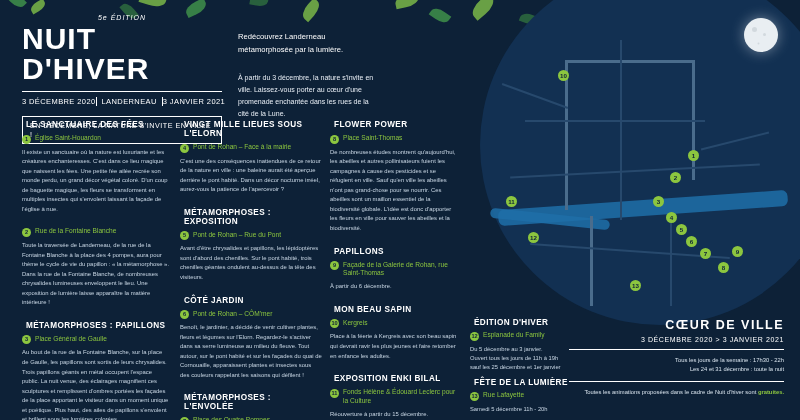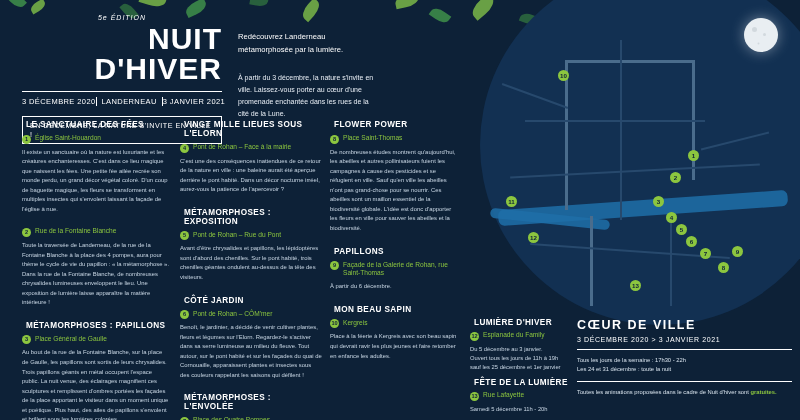--- a/index.html
+++ b/index.html
@@ -14,21 +14,21 @@
 
   
   .leaf{position:absolute;border-radius:60% 0 60% 0;opacity:.85;}
   .leaf.g1{background:#7ab648;}
   .leaf.g2{background:#3f8f4a;}
   .leaf.g3{background:#2e6b3e;}
 
   
   .title-block{position:absolute;left:22px;top:14px;width:200px;}
   .edition{font-size:7px;letter-spacing:1px;color:#ffffff;text-align:center;font-style:italic;}
-  .main-title{font-size:30px;font-weight:bold;letter-spacing:1px;line-height:1;margin-top:3px;text-align:right;}
+  .main-title{font-size:30px;font-weight:bold;letter-spacing:1px;line-height:1;margin-top:3px;}
   .rule{height:1px;background:#ffffff;margin:7px 0 5px;}
   .dates{font-size:7.5px;letter-spacing:.4px;display:flex;justify-content:space-between;align-items:center;}
   .dates span{white-space:nowrap;}
   .dates .mid{border-left:1px solid #fff;border-right:1px solid #fff;padding:0 5px;text-align:center;}
   .tagline{margin-top:10px;border:1px solid #ffffff;display:inline-block;padding:4px 7px;font-size:7.2px;letter-spacing:.5px;}
 
   
   .intro{position:absolute;left:238px;top:30px;width:140px;font-size:7px;line-height:1.75;color:#e8eef5;}
   .intro p{margin:0 0 15px;}
   .intro .lead{font-size:7.6px;color:#ffffff;}
@@ -51,21 +51,21 @@
   .map-circle{position:absolute;right:-40px;top:-35px;width:360px;height:360px;border-radius:50%;background:#123052;}
   .moon{position:absolute;right:22px;top:18px;width:34px;height:34px;border-radius:50%;background:#e9eef2;box-shadow:0 0 14px rgba(233,238,242,.45);}
   .moon:after{content:"";position:absolute;left:8px;top:9px;width:5px;height:5px;border-radius:50%;background:#d2d9de;box-shadow:10px 5px 0 -1px #d2d9de, 4px 14px 0 -1.5px #d2d9de;}
   .river{position:absolute;background:#1f6fa8;opacity:.85;}
   .road{position:absolute;background:#27496d;}
   .road.lit{background:#4a6c8c;}
   .mnum{position:absolute;width:11px;height:11px;border-radius:50%;background:#8cc63f;color:#0d2137;font-size:6.2px;font-weight:bold;line-height:11px;text-align:center;}
 
   
   .br{position:absolute;}
-  .coeur{right:8px;top:318px;width:215px;text-align:left;}
+  .coeur{right:16px;top:318px;width:215px;text-align:right;}
   .coeur h2{font-size:12.5px;letter-spacing:1.5px;margin:0;font-weight:bold;}
   .coeur .d{font-size:7px;letter-spacing:.6px;margin-top:4px;}
   .coeur .line{height:1px;background:#ffffff;margin:6px 0;}
   .coeur .free{font-size:5.8px;line-height:1.6;color:#d7e2ec;}
   .coeur .free b{color:#8cc63f;}
   .rb{position:absolute;width:165px;}
   .rb .sec-title{margin-bottom:4px;}
   .rb .body{font-size:5.8px;}
 
   .footerline{position:absolute;left:0;right:0;bottom:0;height:4px;background:#8cc63f;opacity:0;}
@@ -189,20 +189,28 @@
       <p class="body">À partir du 6 décembre.</p>
     </div>
     <div class="sec">
       <h3 class="sec-title">MON BEAU SAPIN</h3>
       <div class="place">
         <span class="dot">10</span>
         <span class="place-name">Kergreis</span>
       </div>
       <p class="body">Place à la féerie à Kergreis avec son beau sapin qui devrait ravir les plus jeunes et faire retomber en enfance les adultes.</p>
     </div>
+    <div class="sec">
+      <h3 class="sec-title">EXPOSITION ENKI BILAL</h3>
+      <div class="place">
+        <span class="dot">11</span>
+        <span class="place-name">Fonds Hélène &amp; Édouard Leclerc pour la Culture</span>
+      </div>
+      <p class="body">Réouverture à partir du 15 décembre.</p>
+    </div>
   </div>
 
   <div class="map-wrap">
     <div class="map-circle"></div>
 
     <div class="river" style="left:28px;top:200px;width:290px;height:16px;transform:rotate(-4deg);border-radius:6px;"></div>
     <div class="river" style="left:20px;top:214px;width:120px;height:10px;transform:rotate(6deg);border-radius:6px;"></div>
 
     <div class="road lit" style="left:95px;top:60px;width:3px;height:150px;"></div>
     <div class="road lit" style="left:95px;top:60px;width:130px;height:3px;"></div>
@@ -227,21 +235,21 @@
     <div class="mnum" style="left:230px;top:248px;">7</div>
     <div class="mnum" style="left:248px;top:262px;">8</div>
     <div class="mnum" style="left:262px;top:246px;">9</div>
     <div class="mnum" style="left:88px;top:70px;">10</div>
     <div class="mnum" style="left:36px;top:196px;">11</div>
     <div class="mnum" style="left:58px;top:232px;">12</div>
     <div class="mnum" style="left:160px;top:280px;">13</div>
   </div>
 
   <div class="rb" style="left:470px;top:318px;">
-    <h3 class="sec-title">LUMIÈRE D'HIVER</h3>
+    <h3 class="sec-title">ÉDITION D'HIVER</h3>
     <div class="place">
       <span class="dot">12</span>
       <span class="place-name">Esplanade du Family</span>
     </div>
     <p class="body" style="white-space:pre-line;">Du 5 décembre au 3 janvier.
 Ouvert tous les jours de 11h à 19h
 sauf les 25 décembre et 1er janvier</p>
   </div>
 
   <div class="rb" style="left:470px;top:378px;">

